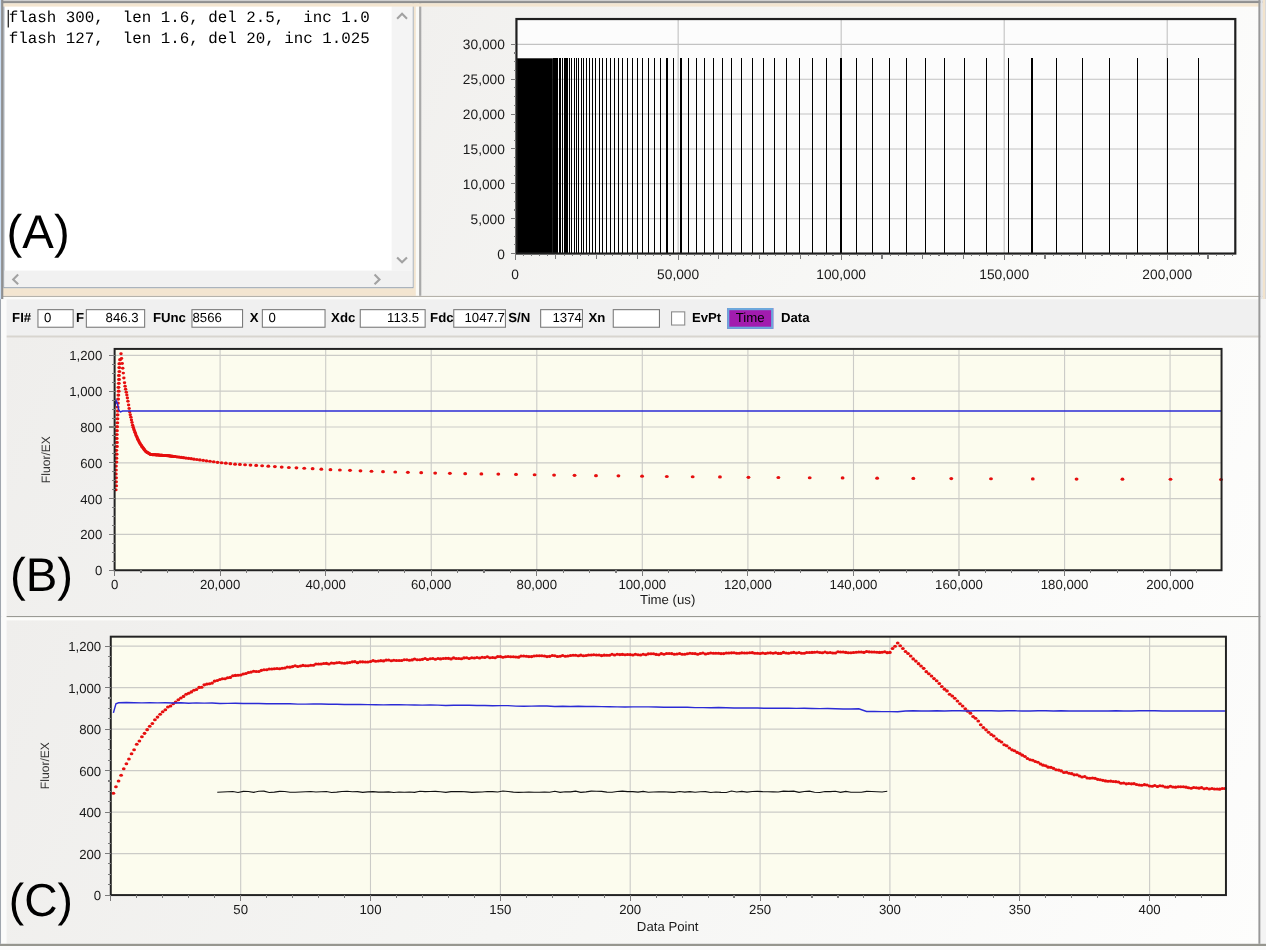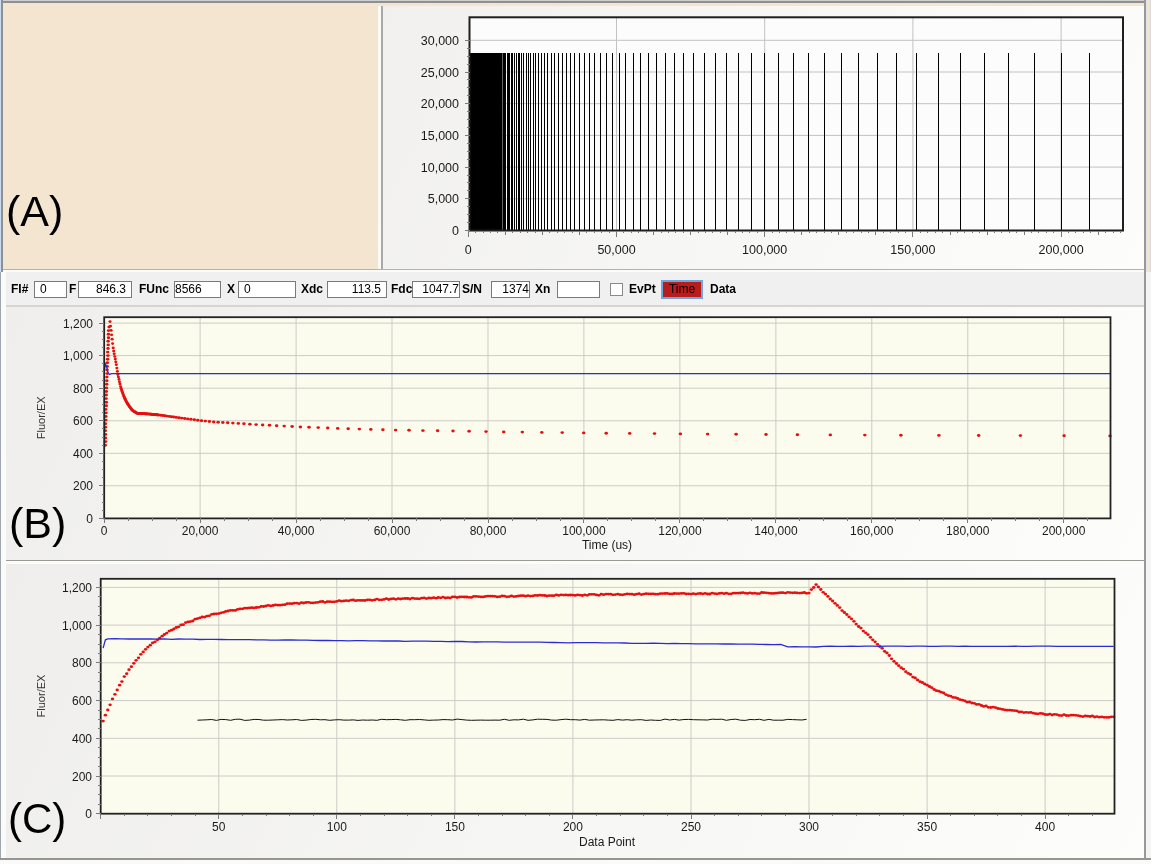--- a/index.html
+++ b/index.html
@@ -30,20 +30,37 @@
 #sep2{position:absolute;left:0;top:305px;width:1151px;height:2px;background:#d8d5cf}
 #panelB{position:absolute;left:2px;top:307px;width:1145px;height:253px;background:linear-gradient(115deg,#efeeec 0%,#f5f5f3 45%,#fdfdfc 100%)}
 #sep3{position:absolute;left:0;top:560px;width:1151px;height:4px;background:#fcfcfa;border-top:1px solid #9a9a94}
 #panelC{position:absolute;left:2px;top:564px;width:1147px;height:294px;background:linear-gradient(115deg,#efeeec 0%,#f5f5f3 45%,#fdfdfc 100%)}
 #botedge{position:absolute;left:0;top:858px;width:1151px;height:6px;background:#fafafa;border-top:2px solid #96968f;box-sizing:border-box}
 #labB{position:absolute;left:9px;top:499px;font-size:43px;color:#000}
 #labC{position:absolute;left:8px;top:795px;font-size:42px;color:#000}
 </style></head><body>
 <div id="wrap">
   <div id="panelA-left"></div>
+  <div id="ta">
+    <div id="tatext">flash 300,  len 1.6, del 2.5,  inc 1.0
+flash 127,  len 1.6, del 20, inc 1.025</div>
+    <div style="position:absolute;left:2.5px;top:6px;width:1px;height:16px;background:#000"></div>
+    <div id="vsb">
+      <svg width="19" height="243" style="position:absolute;left:0;top:0">
+        <path d="M5 14 L9.5 9.5 L14 14" fill="none" stroke="#a2a2a2" stroke-width="1.9"></path>
+        <path d="M5 231 L9.5 235.5 L14 231" fill="none" stroke="#a2a2a2" stroke-width="1.9"></path>
+      </svg>
+    </div>
+    <div id="hsb">
+      <svg width="371" height="15" style="position:absolute;left:0;top:0">
+        <path d="M12.5 3.5 L8 8 L12.5 12.5" fill="none" stroke="#a2a2a2" stroke-width="1.9"></path>
+        <path d="M336.5 3.5 L341 8 L336.5 12.5" fill="none" stroke="#a2a2a2" stroke-width="1.9"></path>
+      </svg>
+    </div>
+  </div>
   <div id="labA">(A)</div>
   <div id="panelA-right"></div>
   <div id="divABl"></div>
     <div id="divAB"></div>
   <svg width="769" height="268" viewBox="382 3 769 268" style="position:absolute;left:382px;top:3px">
       <rect x="469.5" y="17.3" width="653.5" height="213.2" fill="#fcfcfc" stroke="none"></rect>
       <line x1="469.5" y1="198.8" x2="1123" y2="198.8" stroke="#c2c2c2" stroke-width="1"></line>
       <line x1="469.5" y1="167.1" x2="1123" y2="167.1" stroke="#c2c2c2" stroke-width="1"></line>
       <line x1="469.5" y1="135.4" x2="1123" y2="135.4" stroke="#c2c2c2" stroke-width="1"></line>
       <line x1="469.5" y1="103.7" x2="1123" y2="103.7" stroke="#c2c2c2" stroke-width="1"></line>
@@ -83,21 +100,21 @@
       <div class="tl" style="left:299px">Xdc</div>
       <div class="tb" style="left:325px;width:60px;padding-right:5px;text-align:right">113.5</div>
       <div class="tl" style="left:389px">Fdc</div>
       <div class="tb" style="left:410px;width:48px;padding-right:0;text-align:right">1047.7</div>
       <div class="tl" style="left:460px">S/N</div>
       <div class="tb" style="left:489px;width:39px;padding-right:0;text-align:right">1374</div>
       <div class="tl" style="left:533px">Xn</div>
       <div class="tb" style="left:555px;width:43px;padding-left:5px"></div>
       <div style="position:absolute;left:608px;top:11px;width:11px;height:11px;background:#fff;border:1px solid #8a8a8a"></div>
       <div class="tl" style="left:627px">EvPt</div>
-      <div style="position:absolute;left:659px;top:8px;width:42px;height:19px;box-sizing:border-box;background:#b91c1c;border:2px solid #6da8dc;color:#000;font-size:12px;text-align:center;line-height:14px">Time</div>
+      <div style="position:absolute;left:659px;top:8px;width:42px;height:19px;box-sizing:border-box;background:#a21caf;border:2px solid #6da8dc;color:#000;font-size:12px;text-align:center;line-height:14px">Time</div>
       <div class="tl" style="left:708px">Data</div>
     </div>
   <div id="sep2"></div>
   <div id="panelB"></div>
   <svg width="1147" height="254" viewBox="2 306 1147 254" style="position:absolute;left:2px;top:306px">
       <rect x="104.2" y="317.2" width="1006.3" height="201.2" fill="#fcfcee" stroke="none"></rect>
       <line x1="104.2" y1="485.8" x2="1110.5" y2="485.8" stroke="#cbcbc7" stroke-width="1"></line>
       <line x1="104.2" y1="453.3" x2="1110.5" y2="453.3" stroke="#cbcbc7" stroke-width="1"></line>
       <line x1="104.2" y1="420.8" x2="1110.5" y2="420.8" stroke="#cbcbc7" stroke-width="1"></line>
       <line x1="104.2" y1="388.2" x2="1110.5" y2="388.2" stroke="#cbcbc7" stroke-width="1"></line>

